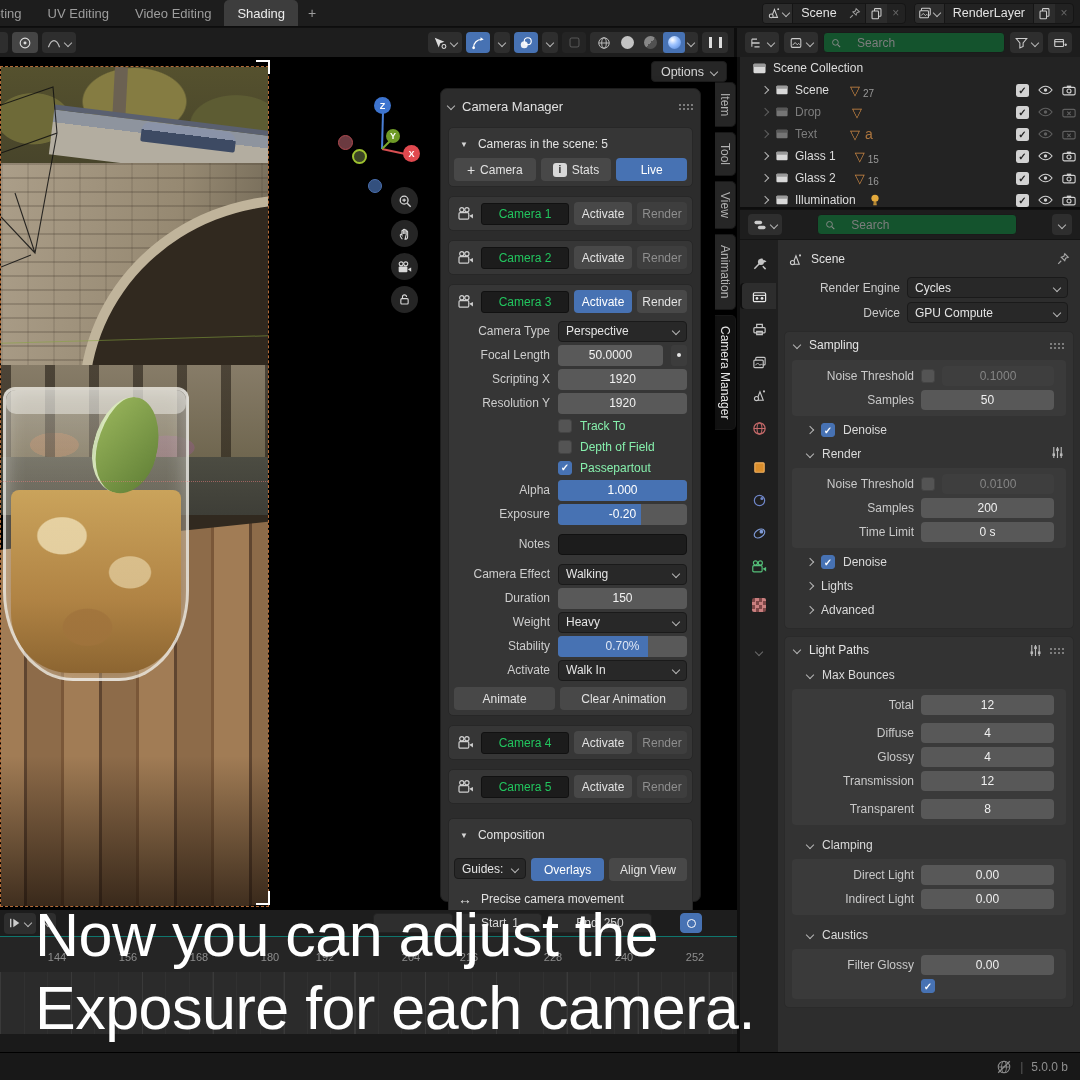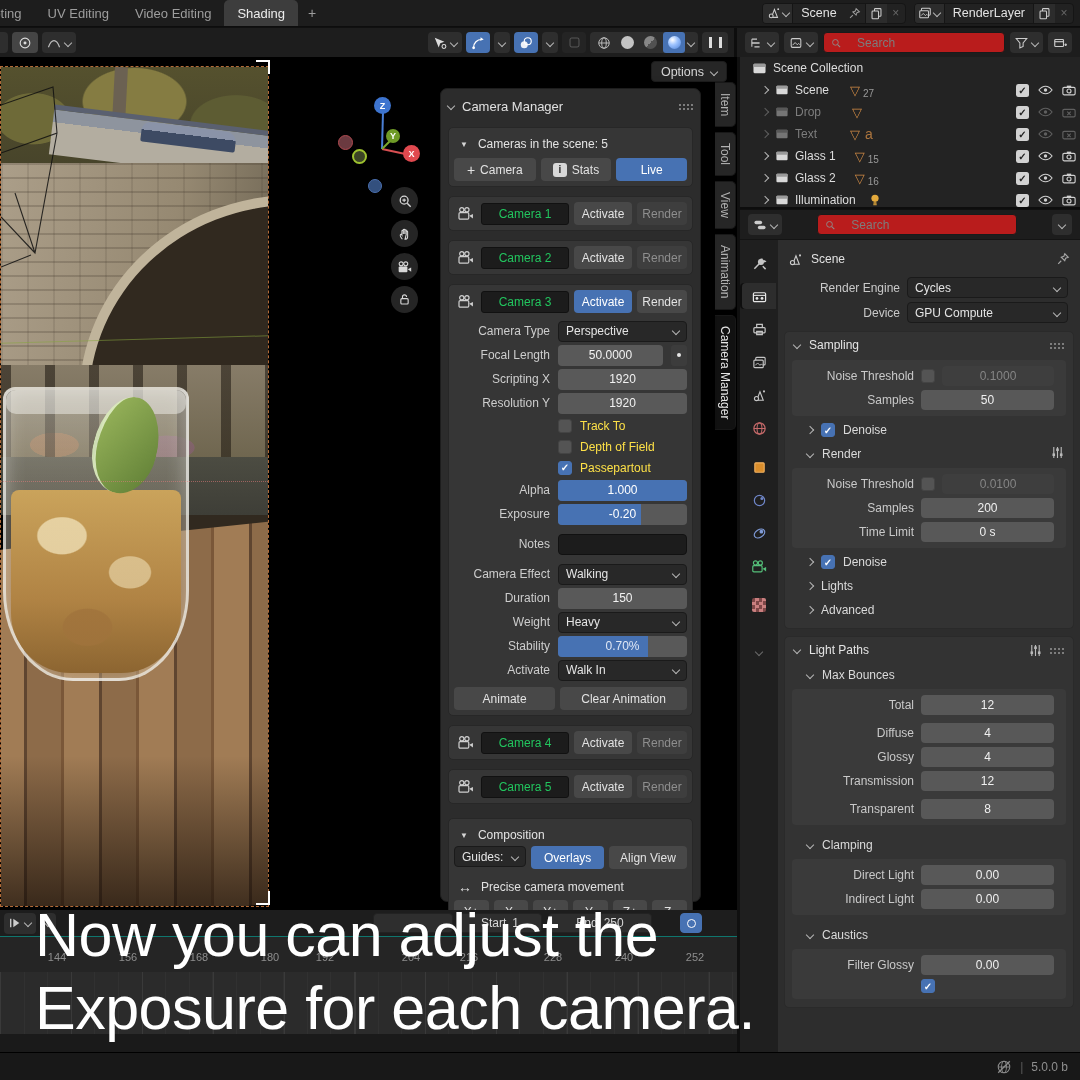--- a/index.html
+++ b/index.html
@@ -26,21 +26,21 @@
   .sel-btn{width:22px;height:100%;display:flex;align-items:center;justify-content:center;background:#2c2c2c;border-left:1px solid #151515}
   .sel-x{width:18px;display:flex;align-items:center;justify-content:center;color:#666;font-size:12px}
 
   
   #subheader{left:0;top:28px;width:1080px;height:29px;background:#1d1d1d;display:flex}
   #vp-header{width:737px;display:flex;align-items:center;gap:4px;padding:0 6px 0 0;border-right:3px solid #0d0d0d}
   #ol-header{flex:1;display:flex;align-items:center;gap:5px;padding:0 8px}
   .hbtn{height:21px;border-radius:4px;background:#2e2e2e;display:flex;align-items:center;justify-content:center;gap:4px;padding:0 5px}
   .hbtn.lit{background:#4772b3}
   .hbtn.dim{opacity:.45}
-  .searchbox{flex:1;height:21px;background:#b91c1c;border:1px solid #1a1a1a;border-radius:4px;display:flex;align-items:center;gap:16px;padding:0 7px}
+  .searchbox{flex:1;height:21px;background:#14532d;border:1px solid #1a1a1a;border-radius:4px;display:flex;align-items:center;gap:16px;padding:0 7px}
   .searchbox input{background:transparent;border:none;outline:none;color:#cfcfcf;font-size:12px;width:100%;font-family:inherit}
   .searchbox input::placeholder{color:#7d7d7d}
   .sphere{width:13px;height:13px;border-radius:50%}
 
   
   #viewport{left:0;top:57px;width:737px;height:853px;background:#000;overflow:hidden}
   #photo{left:0;top:9px;width:269px;height:841px;border:1px dashed #b26b38;overflow:hidden}
   .corner{position:absolute;width:14px;height:14px}
   #corner-tr{left:256px;top:3px;border-top:2.5px solid #fff;border-right:2.5px solid #fff}
   #corner-br{left:256px;top:834px;border-bottom:2.5px solid #fff;border-right:2.5px solid #fff}
@@ -131,21 +131,21 @@
   .nf{flex:1;height:21px;background:#595959;border-radius:4px;display:flex;align-items:center;
     justify-content:center;color:#f2f2f2}
   .nf.darkfield{background:#1c1c1c;border:1px solid #111}
   .slider{flex:1;height:21px;background:#595959;border-radius:4px;position:relative;overflow:hidden}
   .slider .fill{position:absolute;left:0;top:0;bottom:0;background:#4772b3}
   .slider .sval{position:absolute;inset:0;display:flex;align-items:center;justify-content:center;color:#fff}
   .cb{width:14px;height:14px;border-radius:3px;background:#545454;border:1px solid #444;flex:none;
     display:flex;align-items:center;justify-content:center}
   .cb.on{background:#4772b3;border-color:#4772b3}
   .cb.on::after{content:"✓";color:#fff;font-size:10px;font-weight:bold}
-  .cbtext{color:#fde047}
+  .cbtext{color:#86efac}
   .dotbtn{width:16px;height:21px;border-radius:3px;background:#3c3c3c;display:flex;align-items:center;
     justify-content:center;flex:none}
   .dotbtn::after{content:"";width:4px;height:4px;border-radius:50%;background:#e6e6e6}
 
   
   #outliner{left:740px;top:57px;width:340px;height:152px;background:#232323;overflow:hidden;border-bottom:2px solid #0d0d0d}
   .olrow{display:flex;align-items:center;height:22px;padding:0 4px 0 10px;gap:5px}
   .olrow .name{color:#dedede}
   .olrow.dim .name{color:#7d7d7d}
   .olrow.dim .rst{opacity:.35}
@@ -630,21 +630,21 @@
       <div class="namefield">Camera 5</div>
       <div class="btn mid" style="width:58px">Activate</div>
       <div class="btn dim" style="width:50px">Render</div>
     </div>
 
     <div class="cm-box" style="margin-top:14px">
       <div class="cm-title">
         <span class="tri">▼</span>
         <span>Composition</span>
       </div>
-      <div class="btnrow" style="margin-top:0">
+      <div class="btnrow" style="margin-top:12px">
         <div class="drop" style="flex:1">
           <span>Guides:</span>
             <span class="chev"></span>
         </div>
         <div class="btn blue" style="flex:1">Overlays</div>
         <div class="btn mid" style="flex:1.1">Align View</div>
       </div>
       <div class="srow" style="margin-top:7px;gap:9px;padding-left:4px">
         <span style="color:#dcdcdc;font-size:14px">↔</span>
         <span style="color:#e0e0e0">Precise camera movement</span>

